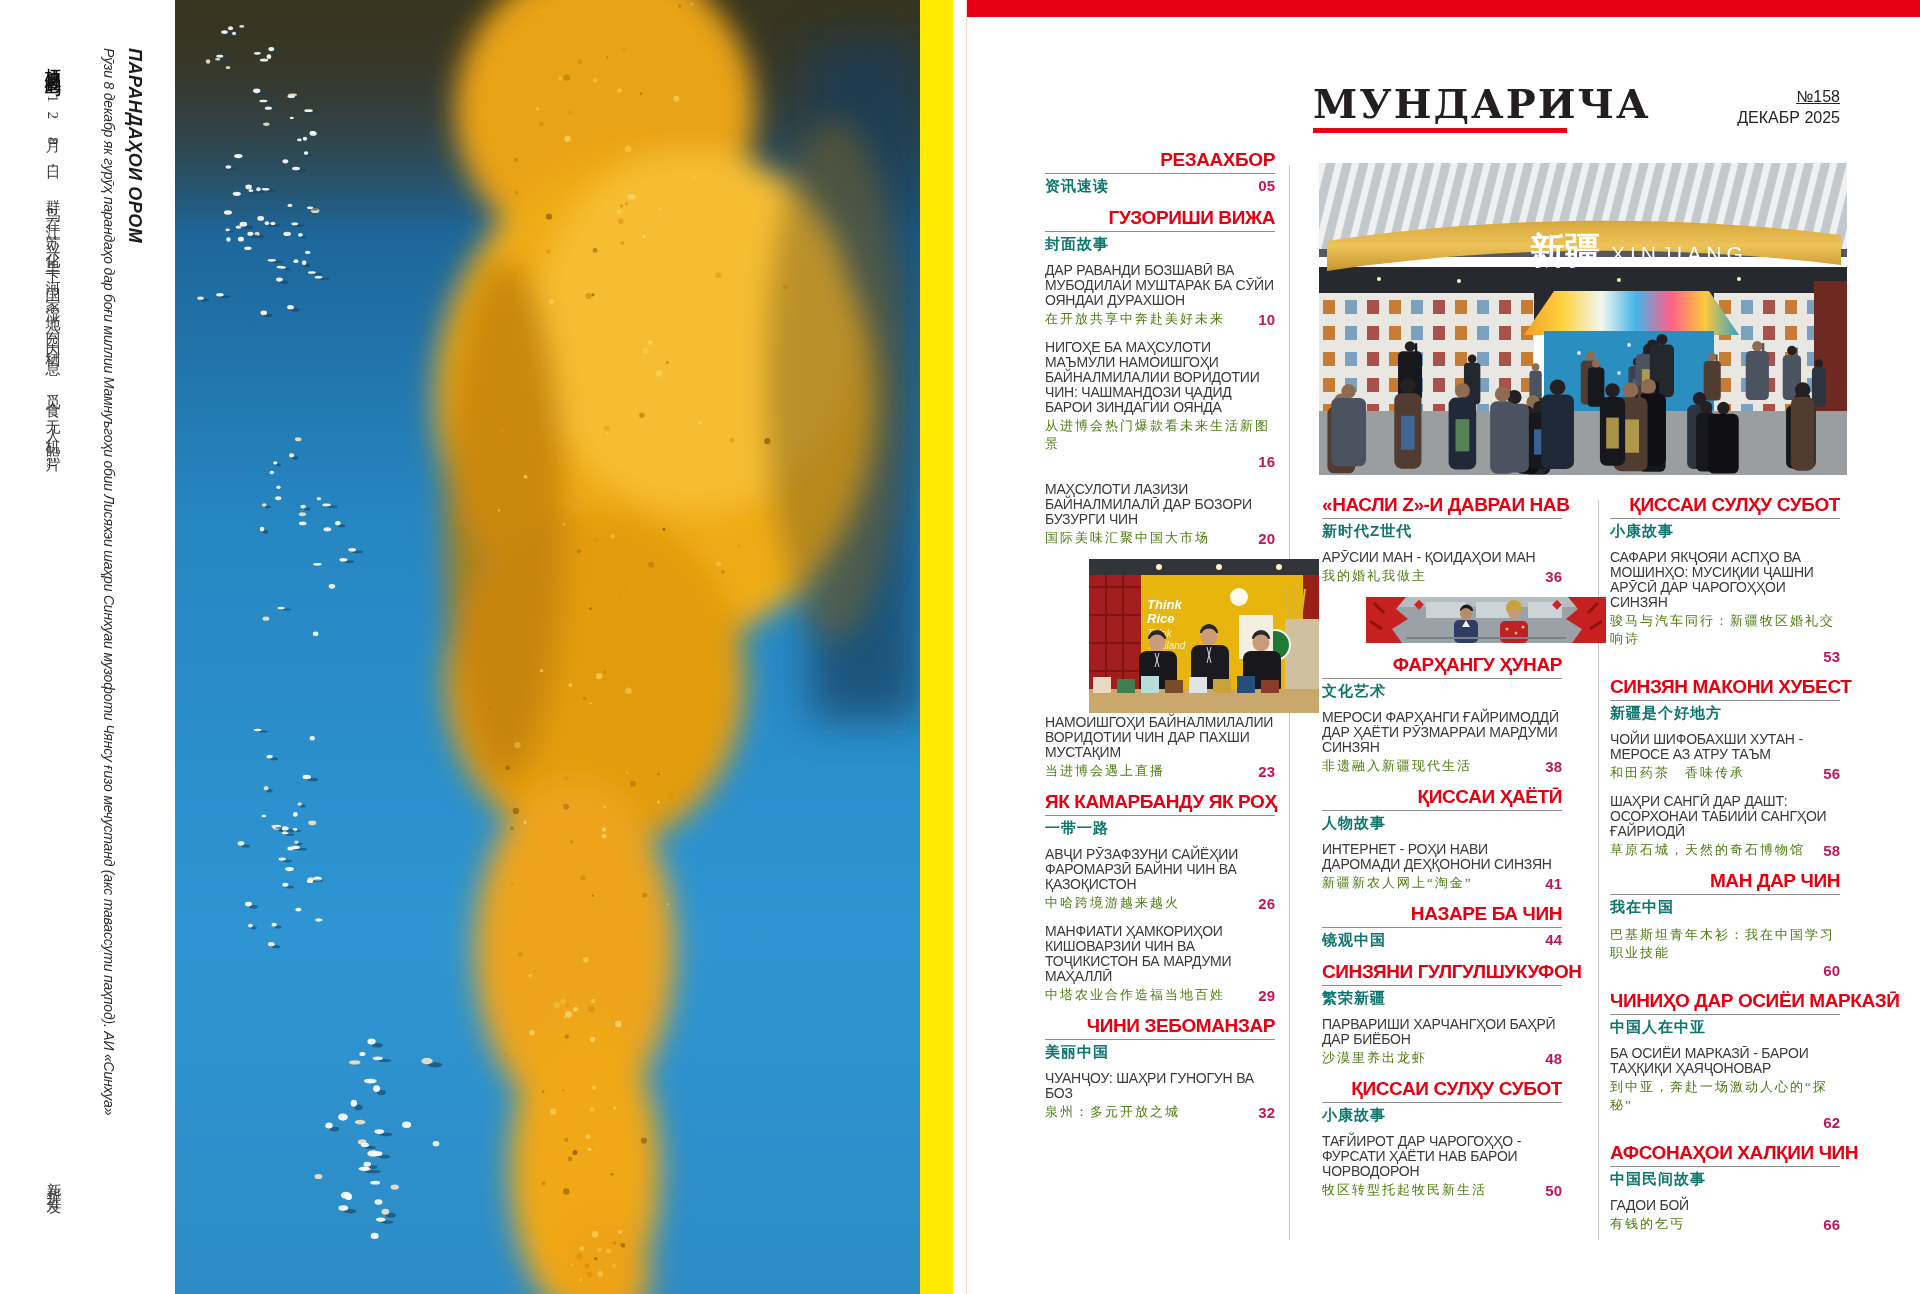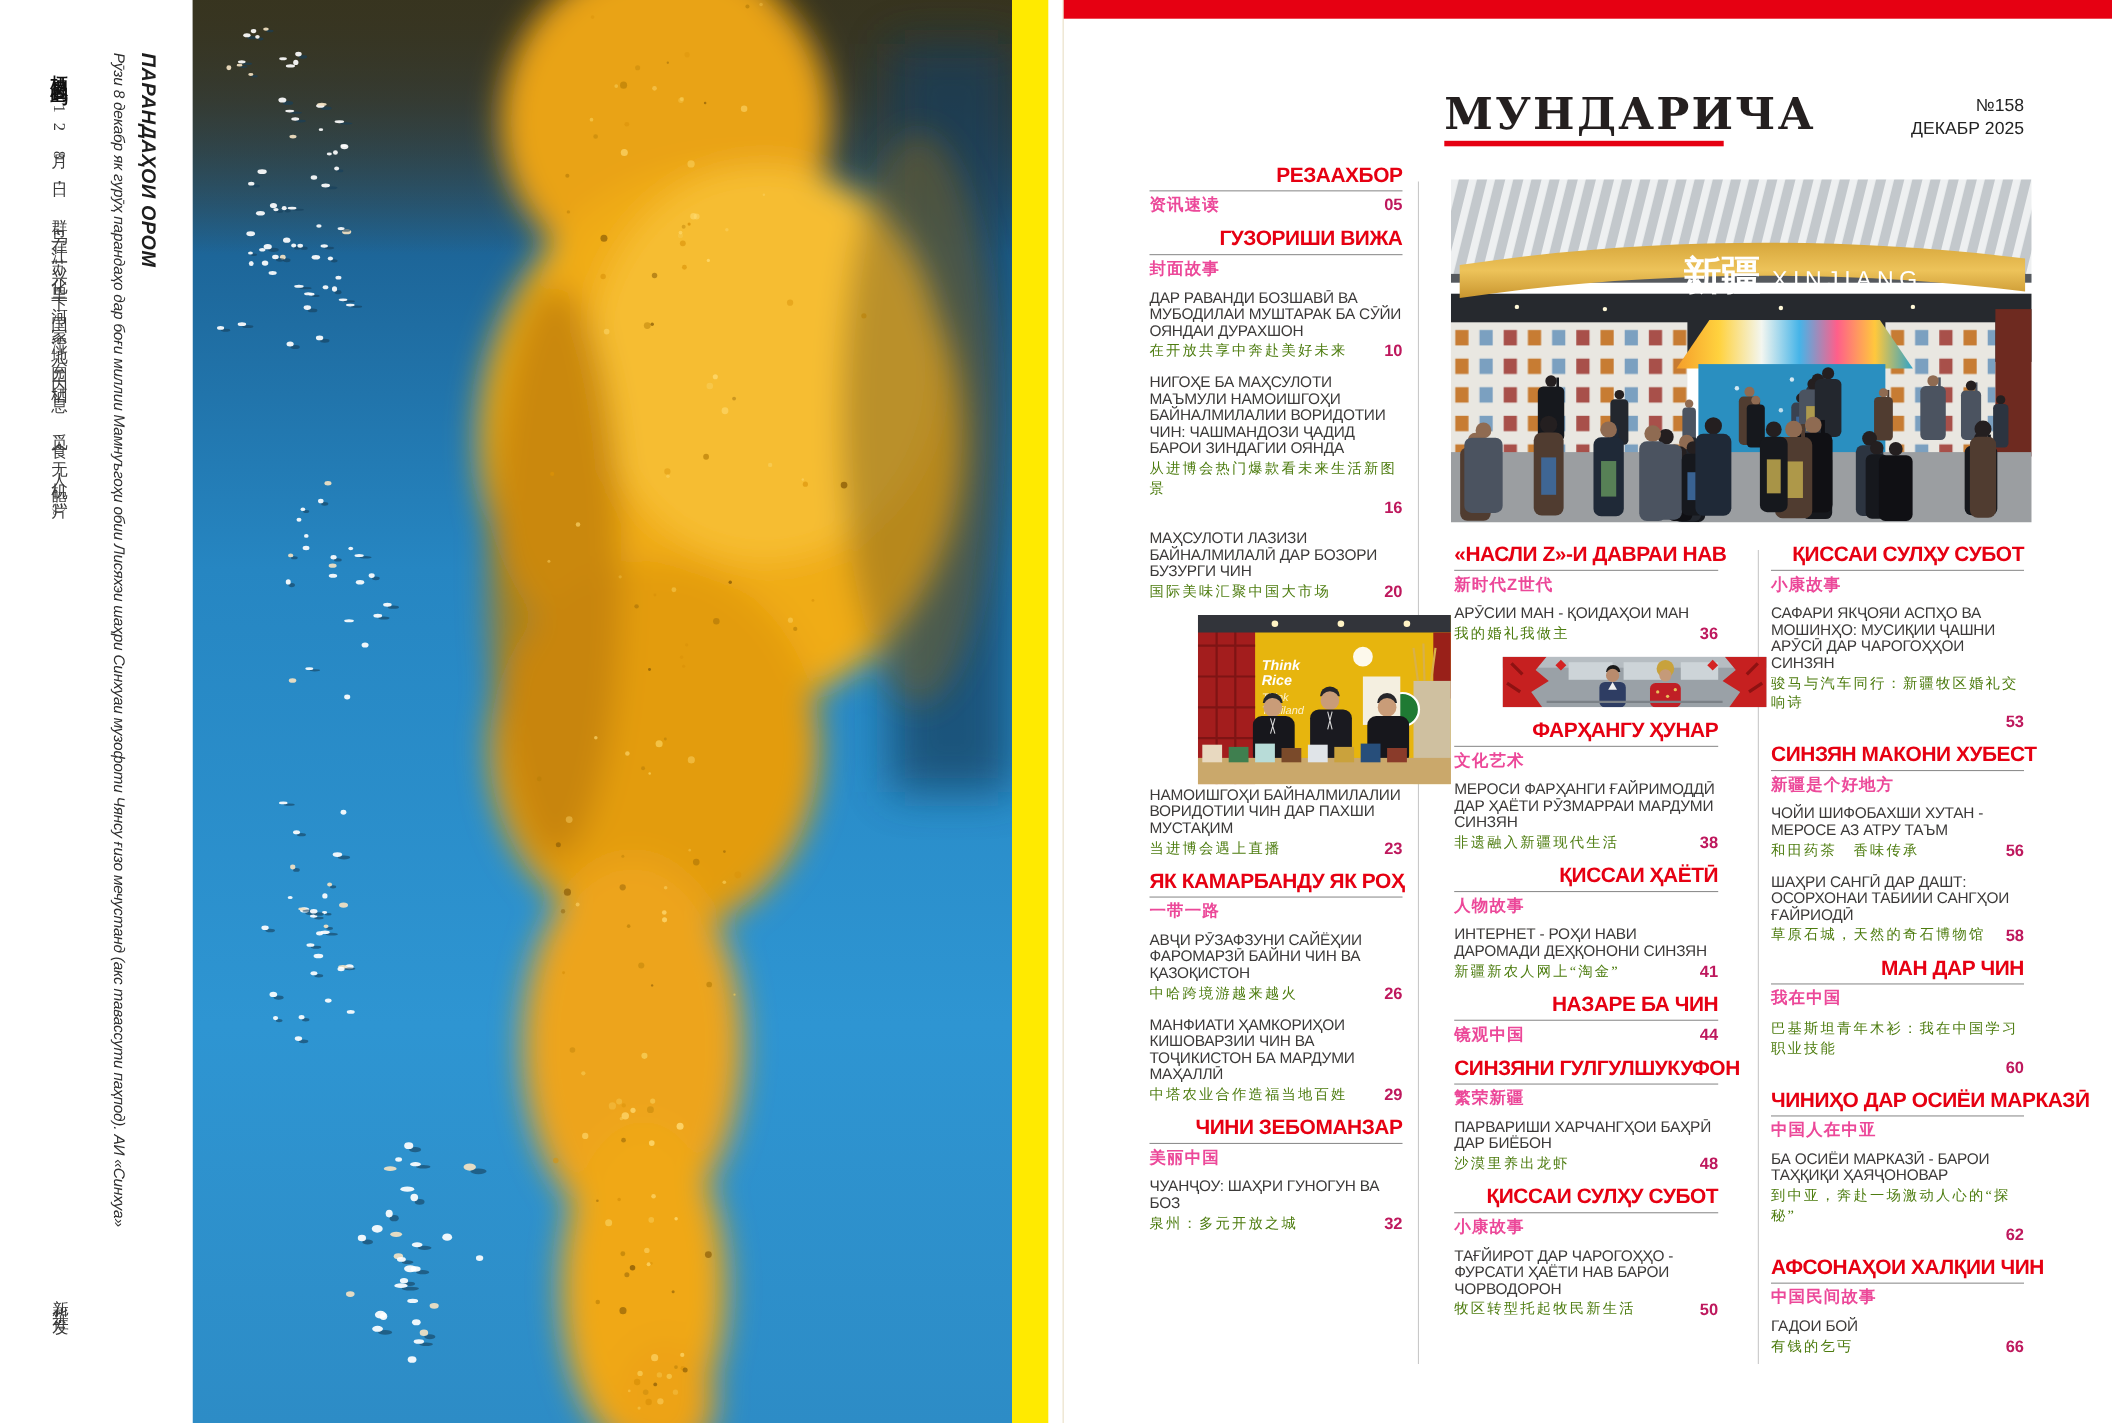--- a/index.html
+++ b/index.html
@@ -18,41 +18,41 @@
   #coverPhoto{position:absolute;left:175px;top:0;width:745px;height:1294px;}
   #yellowStrip{position:absolute;left:920px;top:0;width:33px;height:1294px;}
   #pageEdge{position:absolute;left:966px;top:0;width:1px;height:1294px;background:rgba(214,196,150,.55);}
   #redTopBar{position:absolute;left:967px;top:0;width:953px;height:17px;}
 
   
   #tocTitle{position:absolute;left:1313px;top:84px;margin:0;font:700 40px "DejaVu Serif","Liberation Serif",serif;
             color:#241f1f;letter-spacing:2px;line-height:40px;}
   #tocRule{position:absolute;left:1313px;top:128px;width:254px;height:5px;}
   #issueBox{position:absolute;left:1660px;top:88px;width:180px;text-align:right;color:#232323;}
-  #issueNo{font:400 16px "Liberation Sans",sans-serif;display:block;}
+  #issueNo{font:400 16px "Liberation Sans",sans-serif;display:block;text-decoration:underline;}
   #issueDate{font:400 16px "Liberation Sans",sans-serif;display:block;margin-top:3px;text-align:right;}
 
   #expoPhoto{position:absolute;left:1319px;top:163px;width:528px;height:316px;}
 
   .divider{position:absolute;width:1px;background:#c9c9c9;}
   #div1{left:1289px;top:165px;height:1075px;}
   #div2{left:1598px;top:500px;height:740px;}
 
   
   .toc-col{position:absolute;font-family:"Liberation Sans",sans-serif;}
   #col0{left:1045px;top:150px;width:230px;}
   #col1{left:1322px;top:495px;width:240px;}
   #col2{left:1610px;top:495px;width:230px;}
 
   .section{margin:12px 0 9px;text-align:right;}
   .section:first-child{margin-top:0;}
   .sec-tj{margin:0;font:700 19px/20px "Liberation Sans",sans-serif;color:#e60012;letter-spacing:-0.4px;white-space:nowrap;}
   .sec-rule{border:none;border-top:1px solid #8f8f8f;margin:3px 0 3px;}
   .zh-row{display:flex;justify-content:space-between;align-items:baseline;line-height:16px;}
-  .sec-zh{font:700 15px "Liberation Sans",sans-serif;color:#ec4899;letter-spacing:1px;}
+  .sec-zh{font:700 15px "Liberation Sans",sans-serif;color:#0f766e;letter-spacing:1px;}
   .pg{font:700 15px "Liberation Sans",sans-serif;color:#be185d;}
 
   .article{margin:0 0 12px;}
   .art-tj{font:400 14px/15px "Liberation Sans",sans-serif;color:#3c3a39;letter-spacing:-0.2px;}
   .art-zh-row{display:flex;flex-wrap:wrap;justify-content:space-between;align-items:flex-end;margin-top:2px;line-height:15px;}
   .art-zh{font:400 13px "Liberation Serif",serif;color:#4d7c0f;letter-spacing:2px;}
   .art-zh-row .pg{margin-left:auto;}
 
   .colphoto{margin:6px 0 2px;line-height:0;padding-left:44px;}
   .colphoto svg{display:block;}

